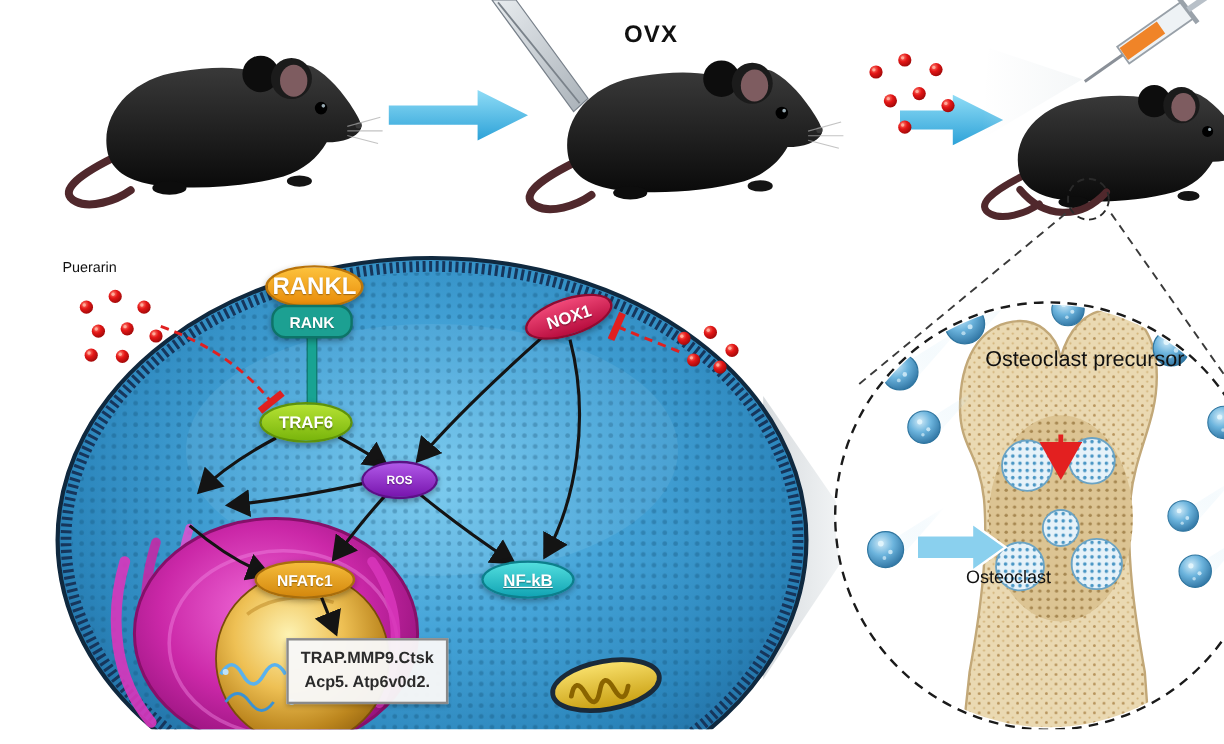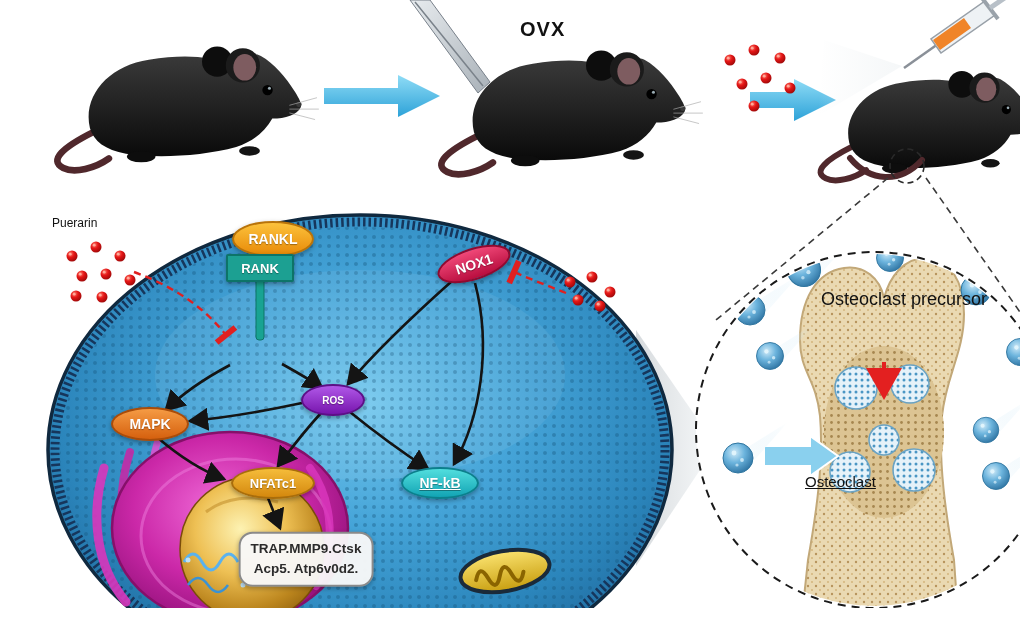--- a/index.html
+++ b/index.html
@@ -4,47 +4,47 @@
 <style>
   html,body { margin:0; padding:0; background:#fff; }
   .stage { position:relative; width:1020px; height:608px; background:#ffffff;
            overflow:hidden; font-family:"Liberation Sans", sans-serif;margin-left:38px; }
   .stage svg.art { position:absolute; left:0; top:0; }
 
   .label { position:absolute; color:#111; white-space:nowrap; }
   #ovx        { left:482px; top:18px;  font-size:20px; font-weight:600; letter-spacing:1px; }
   #puerarin   { left:14px;  top:216px; font-size:12px; font-weight:500; }
   #lbl-precursor  { left:783px; top:289px; font-size:18px; font-weight:500; }
-  #lbl-osteoclast { left:767px; top:473px; font-size:15px; font-weight:500;text-decoration:underline; }
+  #lbl-osteoclast { left:767px; top:473px; font-size:15px; font-weight:500; }
 
   .node { position:absolute; display:flex; align-items:center; justify-content:center;
           color:#fff; font-weight:bold; border-radius:50%;
           transform:translate(-50%,-50%);
           box-shadow:0 2px 5px rgba(0,0,0,.35); text-shadow:0 1px 1px rgba(0,0,0,.35);
           white-space:nowrap; }
-  #n-rankl  { left:235px; top:239px; width:78px; height:32px; font-size:14px;
+  #n-rankl  { left:224px; top:239px; width:78px; height:32px; font-size:20px;
               background:linear-gradient(#fcc23c,#e88a08); border:2px solid #b8730a; }
   #n-rank   { left:222px; top:268px; width:64px; height:24px; font-size:13px;
-              background:#1ca092; border:2px solid #0d7468; border-radius:2px; }
+              background:#1ca092; border:2px solid #0d7468; border-radius:12px; }
   #n-traf6  { left:217px; top:352px; width:74px; height:30px; font-size:14px;
               background:linear-gradient(#b5e234,#79b50c); border:2px solid #5e920a; }
   #n-nox1   { left:436px; top:264px; width:72px; height:28px; font-size:14px;
               background:linear-gradient(#f04878,#b80d3e); border:2px solid #8f0a30;
               transform:translate(-50%,-50%) rotate(-18deg); }
   #n-mapk   { left:112px; top:424px; width:74px; height:30px; font-size:14px;
               background:linear-gradient(#f59b44,#d5600e); border:2px solid #a84c0a; }
   #n-ros    { left:295px; top:400px; width:60px; height:28px; font-size:10px;
               background:linear-gradient(#b058e8,#7715ad); border:2px solid #5c1086; }
-  #n-nfatc1 { left:235px; top:483px; width:80px; height:28px; font-size:13px;
+  #n-nfatc1 { left:216px; top:483px; width:80px; height:28px; font-size:13px;
               background:linear-gradient(#f5bc3a,#d4880e); border:2px solid #a86d0c; }
   #n-nfkb   { left:402px; top:483px; width:74px; height:28px; font-size:14px;
               background:linear-gradient(#52dede,#12a4b4); border:2px solid #0c7f8c;text-decoration:underline; }
 
   .gene-box { position:absolute; left:268px; top:559px; transform:translate(-50%,-50%);
-              background:rgba(248,248,248,.96); border:2px solid #8a8a8a; border-radius:14px;
+              background:rgba(248,248,248,.96); border:2px solid #8a8a8a; border-radius:0;
               padding:5px 10px; font-size:13.5px; font-weight:bold; color:#2b2b2b;
               text-align:center; line-height:1.5; white-space:nowrap;
               box-shadow:0 2px 4px rgba(0,0,0,.25); }
 </style>
 </head>
 <body>
 
 <div class="stage">
 
 <svg class="art" width="1020" height="620" viewBox="0 0 1020 620" xmlns="http://www.w3.org/2000/svg">
@@ -330,21 +330,21 @@
 </svg>
 
 <div id="ovx" class="label">OVX</div>
 <div id="puerarin" class="label">Puerarin</div>
 <div id="lbl-precursor" class="label">Osteoclast precursor</div>
 <div id="lbl-osteoclast" class="label">Osteoclast</div>
 
 <div id="n-rankl" class="node">RANKL</div>
 <div id="n-rank" class="node">RANK</div>
 <div id="n-nox1" class="node">NOX1</div>
-<div id="n-mapk" class="node">MAPK</div>
+<div id="n-traf6" class="node">TRAF6</div>
 <div id="n-ros" class="node">ROS</div>
 <div id="n-nfatc1" class="node">NFATc1</div>
 <div id="n-nfkb" class="node">NF-kB</div>
 
 <div class="gene-box">
   <div>TRAP.MMP9.Ctsk</div>
   <div>Acp5. Atp6v0d2.</div>
 </div>
 
 </div>

